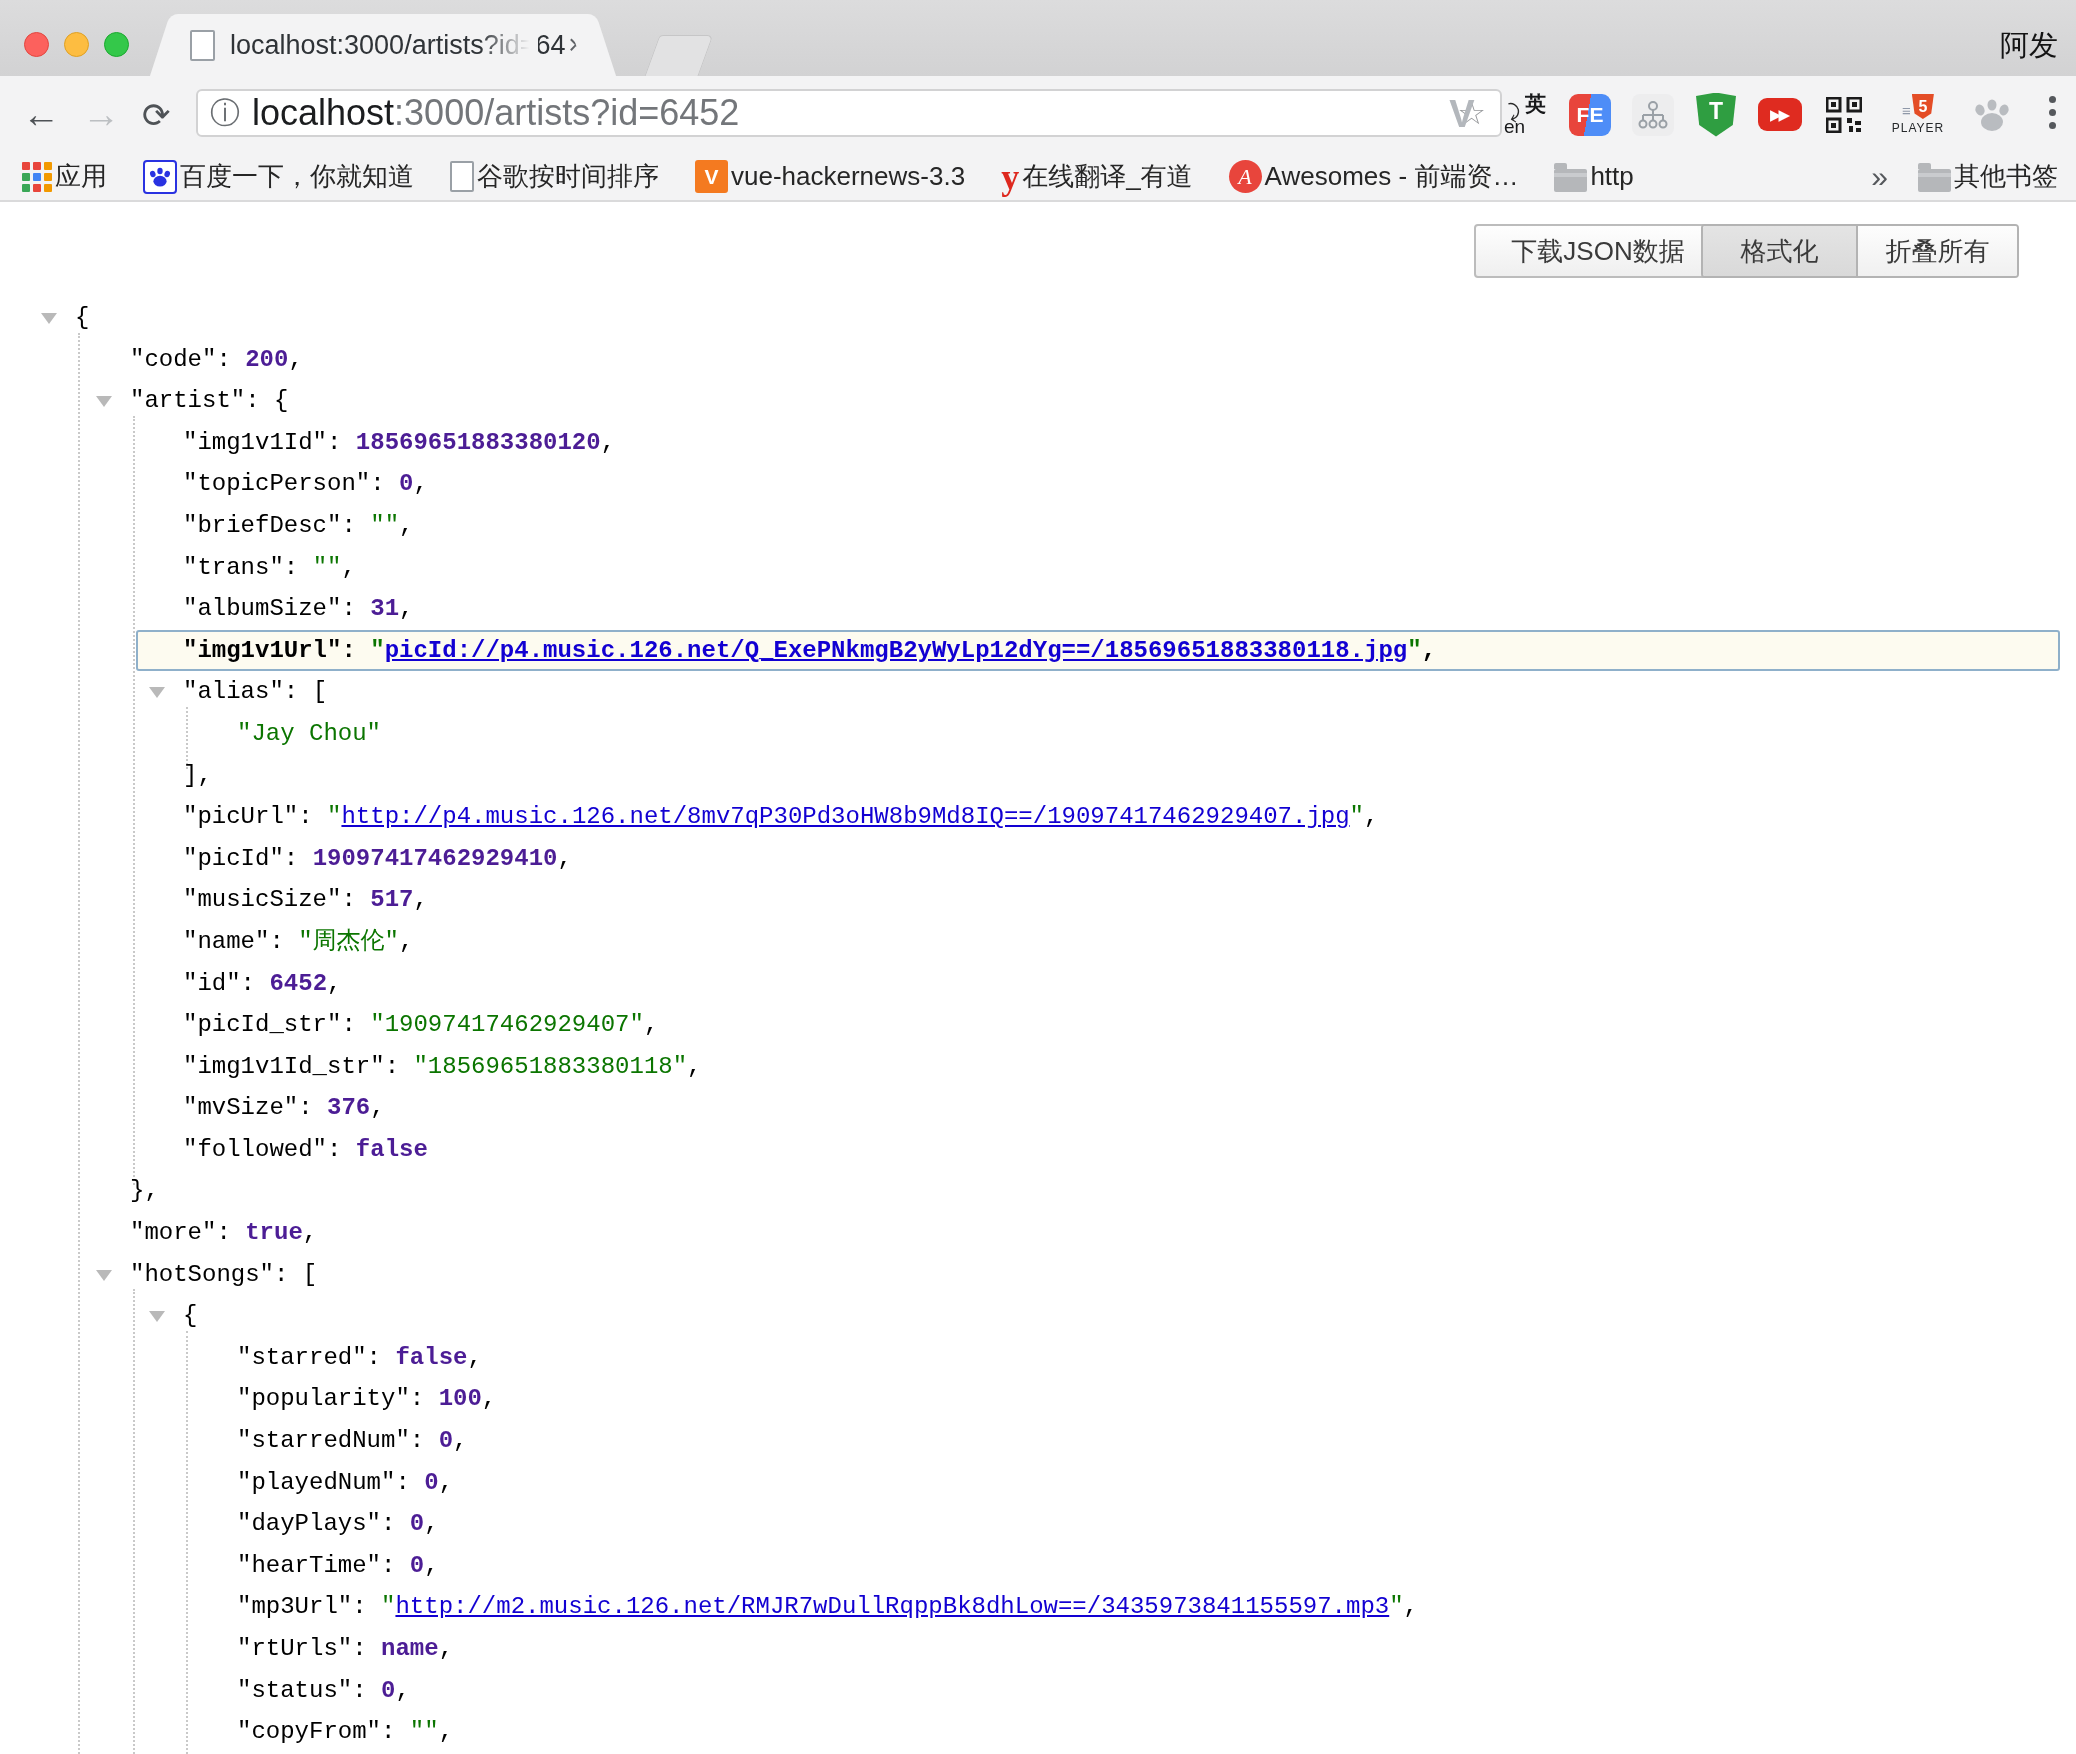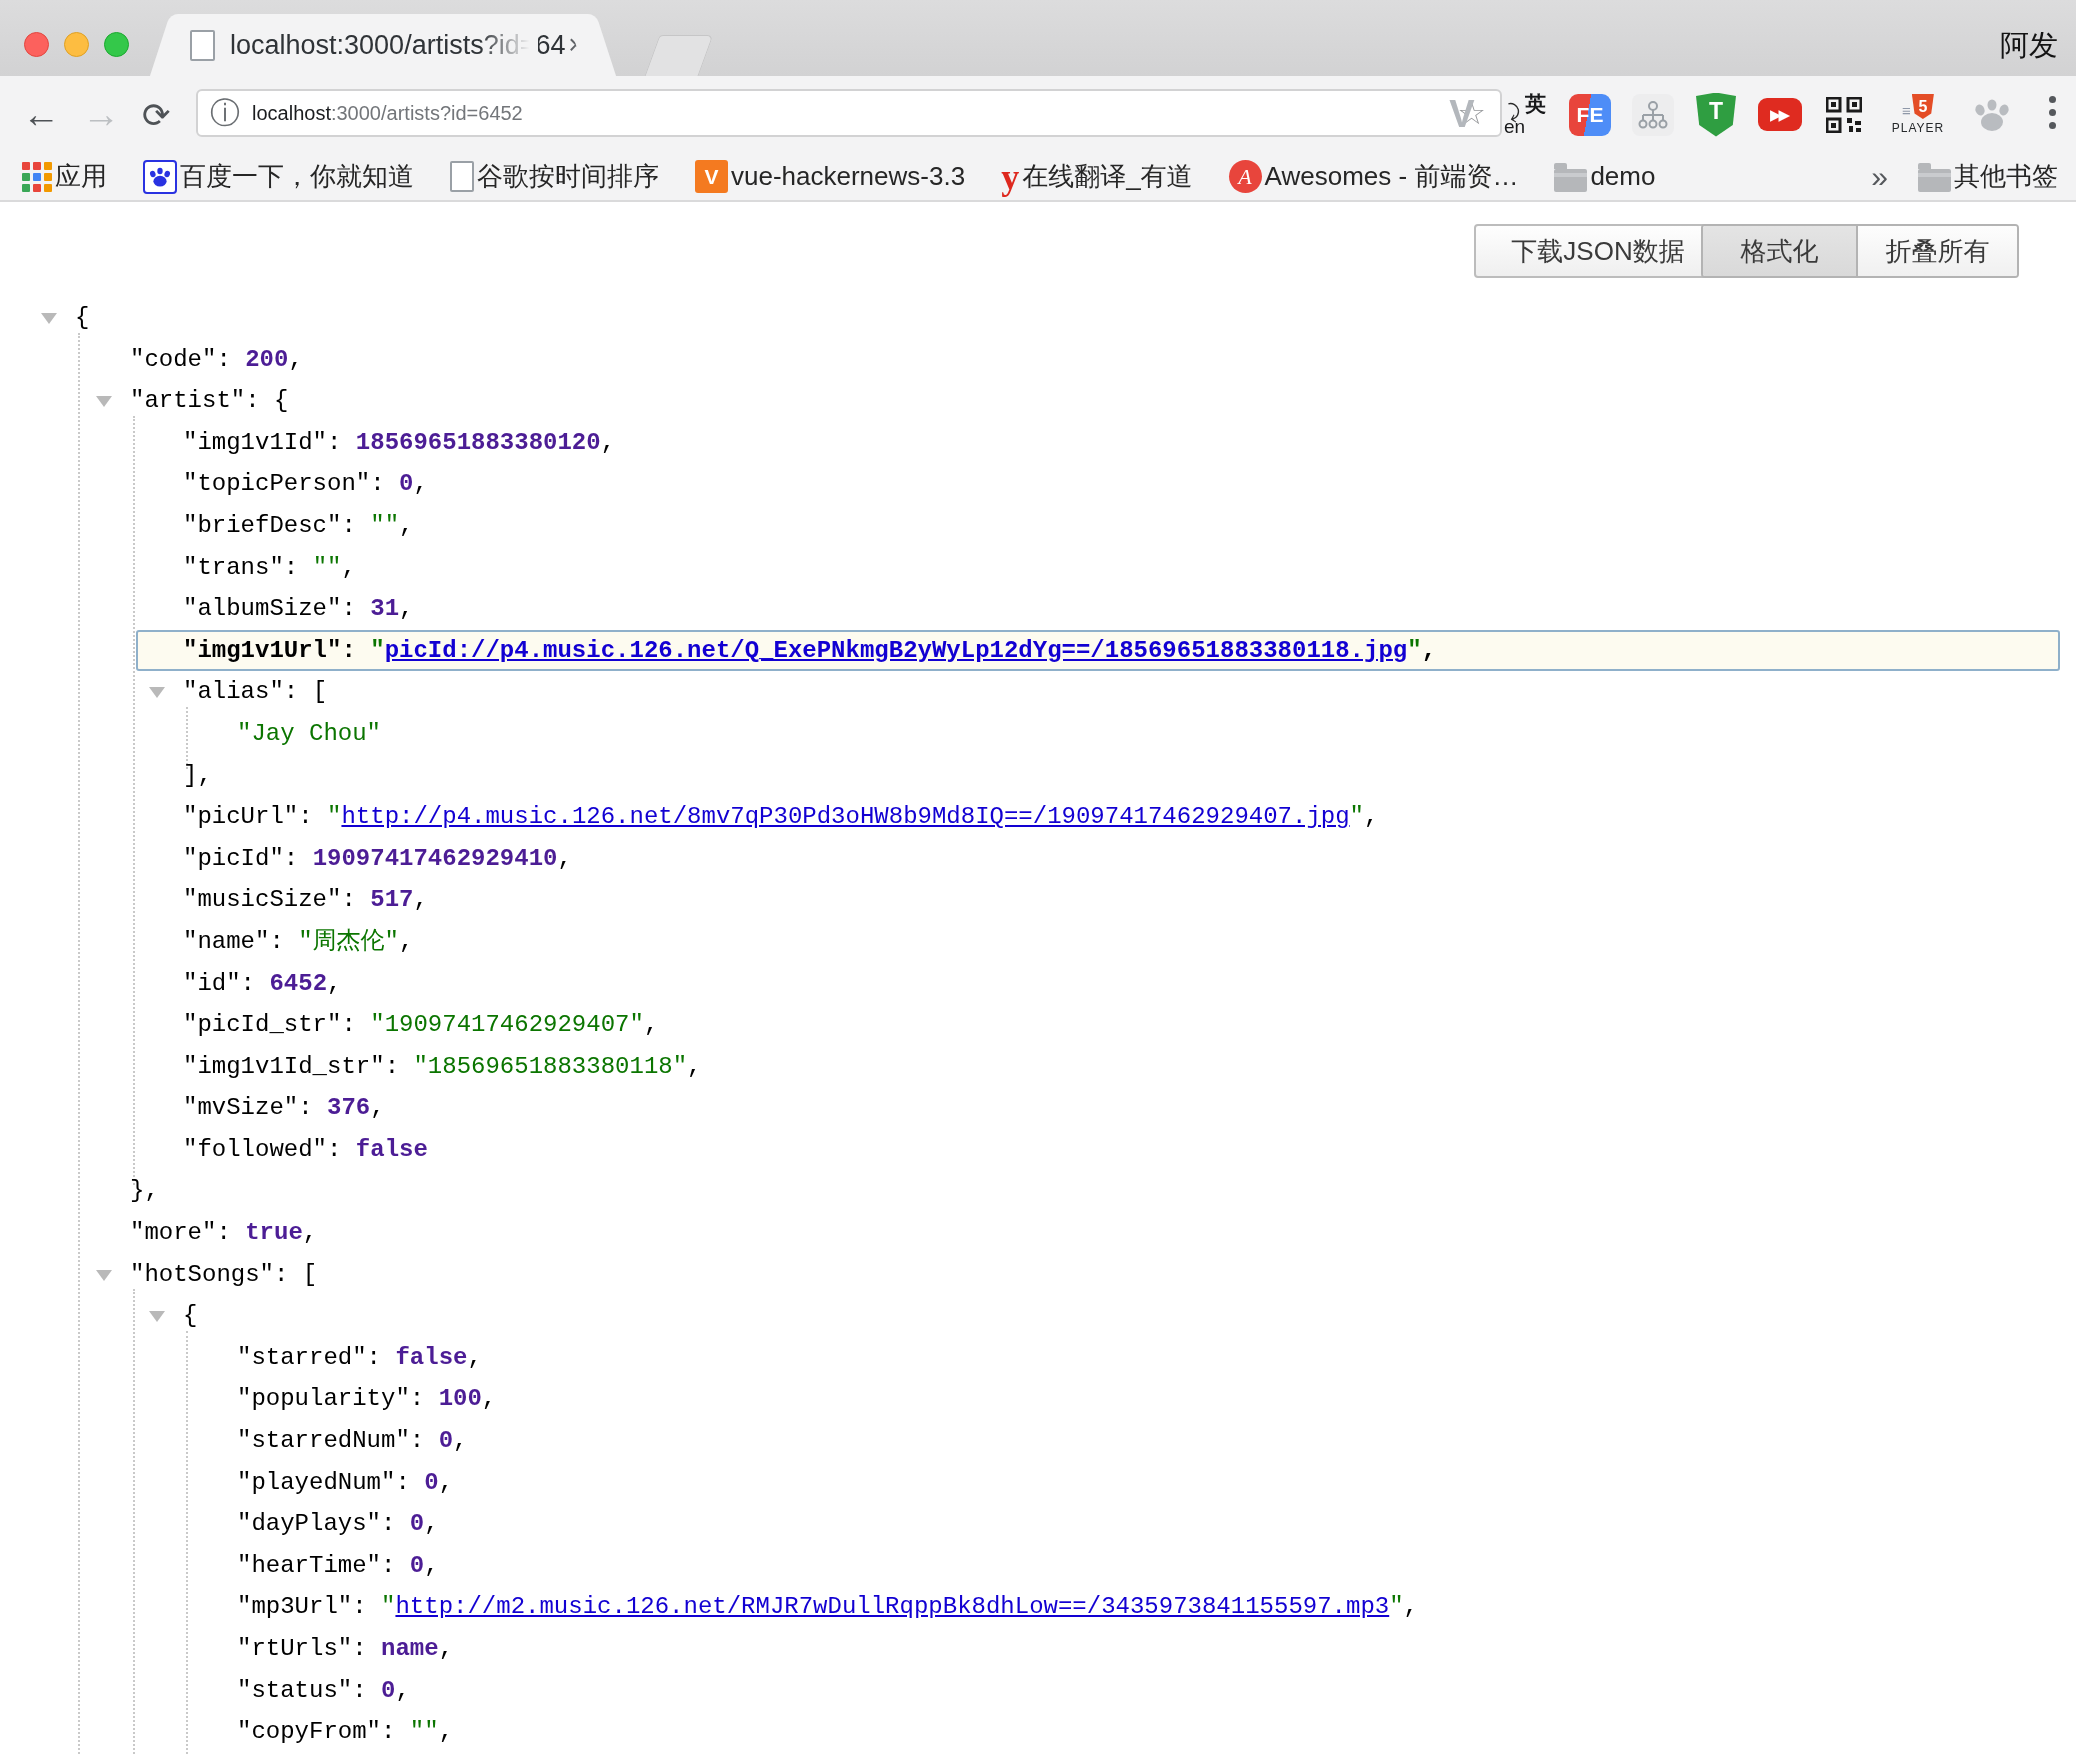--- a/index.html
+++ b/index.html
@@ -33,21 +33,21 @@
 
   
   .toolbar{position:absolute;left:0;top:76px;width:2076px;height:77px;background:#f3f3f4;}
   .navbtn{position:absolute;top:0;height:77px;display:flex;align-items:center;font-size:38px;}
   .nav-back{left:22px;color:#4e5256;}
   .nav-fwd{left:82px;color:#bcbfc2;}
   .nav-reload{left:142px;color:#4e5256;font-size:34px;}
   .omnibox{position:absolute;left:196px;top:13px;width:1306px;height:48px;background:#fff;
            border:2px solid #d2d2d3;border-radius:6px;display:flex;align-items:center;box-sizing:border-box;}
   .info-glyph{margin-left:12px;font-size:30px;color:#6a6e72;}
-  .url{margin-left:12px;font-size:20px;white-space:nowrap;}
+  .url{margin-left:12px;font-size:36px;white-space:nowrap;}
   .url .host{color:#1b1d1f;}
   .url .rest{color:#73767a;}
   .star{margin-left:auto;margin-right:14px;font-size:32px;color:#96989b;}
   .extrow{position:absolute;right:62px;top:0;height:77px;display:flex;align-items:center;gap:20px;}
   .ext{display:flex;align-items:center;justify-content:center;width:44px;height:54px;flex:none;position:relative;}
   .ext-vue{font-size:38px;font-weight:bold;color:#b3b7bc;}
   .tr-zh{position:absolute;top:2px;right:2px;font-size:21px;color:#17181a;font-weight:bold;}
   .tr-en{position:absolute;bottom:4px;left:0;font-size:19px;color:#17181a;}
   .tr-arrow{position:absolute;left:4px;top:12px;font-size:20px;color:#2a2a2a;transform:rotate(-15deg);}
   .ext-fe{width:42px;height:42px;border-radius:9px;background:linear-gradient(100deg,#e8453c 45%,#4e8df7 45%);
@@ -250,21 +250,21 @@
     <div class="bm">
       <span class="ydicon">y</span>
       <span>在线翻译_有道</span>
     </div>
     <div class="bm">
       <span class="awicon">A</span>
       <span>Awesomes - 前端资…</span>
     </div>
     <div class="bm">
       <span class="folder"></span>
-      <span>demo</span>
+      <span>http</span>
     </div>
   </div>
   <div class="bmright">
     <span class="chev">»</span>
     <div class="bm">
       <span class="folder"></span>
       <span>其他书签</span>
     </div>
   </div>
 </div>

